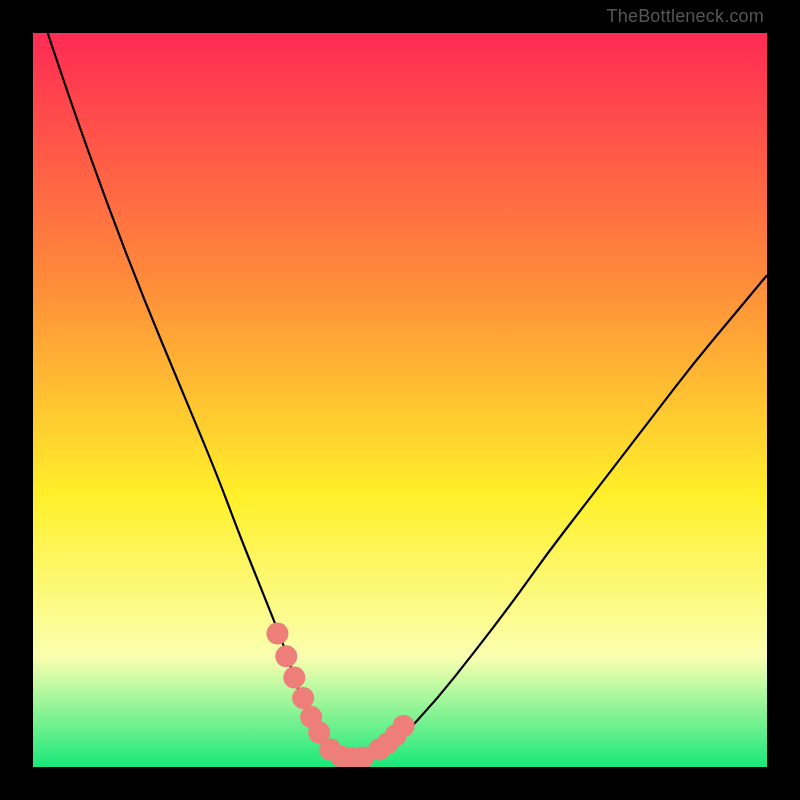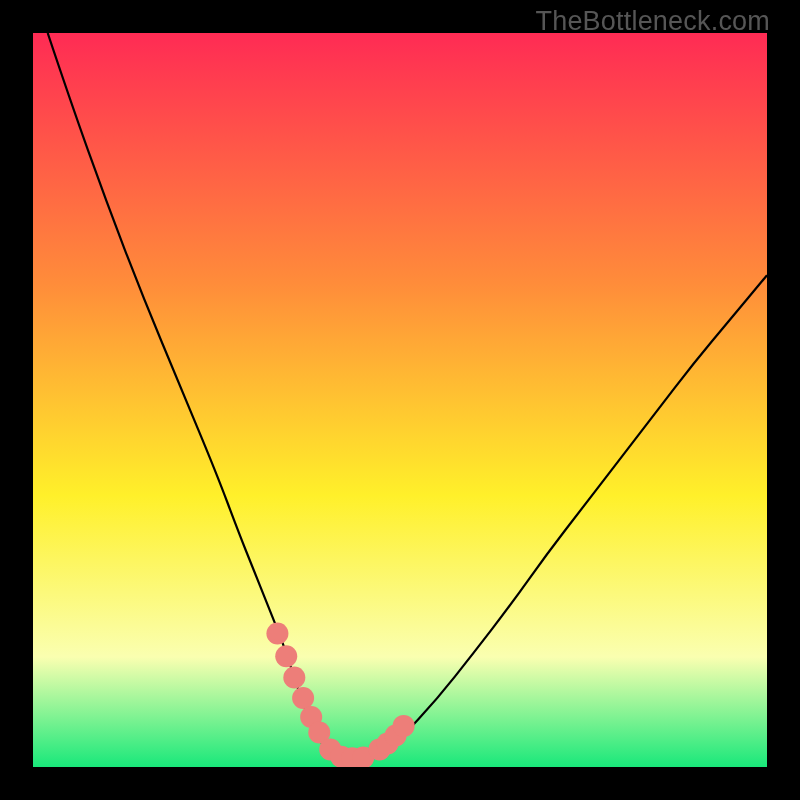--- a/index.html
+++ b/index.html
@@ -34,23 +34,23 @@
   .curve-layer {
     position: absolute;
     left: 0;
     top: 0;
     width: 100%;
     height: 100%;
   }
   .watermark {
     position: absolute;
     top: 6px;
-    right: 30px;
+    right: 36px;
     color: #565656;
-    font-size: 27px;
+    font-size: 18px;
     font-weight: 500;
     letter-spacing: 0.2px;
   }
 </style>
 </head>
 <body style="background: rgb(0, 0, 0);">
 
 <div class="stage" style="background: rgb(0, 0, 0);">
   <div class="watermark" style="color: rgb(86, 86, 86);">TheBottleneck.com</div>
 

